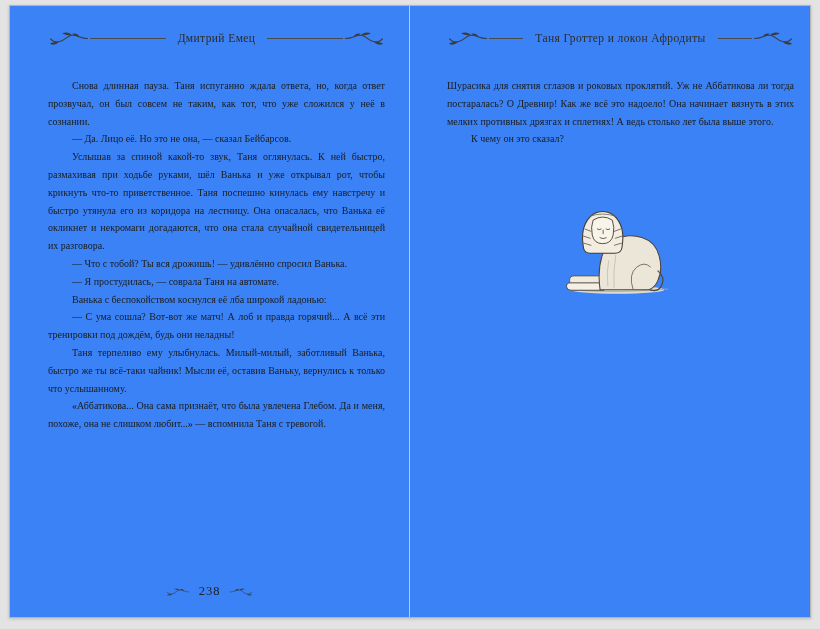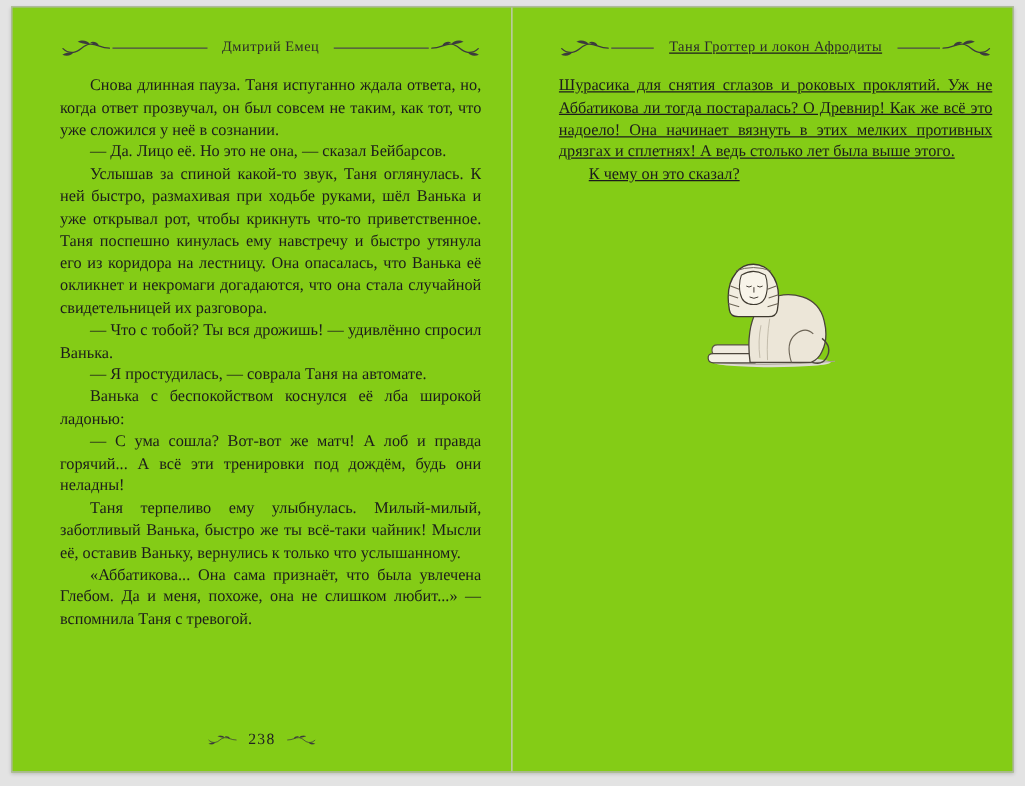--- a/index.html
+++ b/index.html
@@ -6,43 +6,43 @@
   html,body { width:820px; height:629px; }
   body {
     font-family:"Liberation Serif","DejaVu Serif",serif;
     background:#e3e3e3;
     color:#1c1c1c;
     overflow:hidden;
   }
   .viewport { position:relative; width:820px; height:629px; background:#e3e3e3; overflow:hidden; }
   .spread {
     position:absolute; left:9px; top:5px; right:9px; bottom:11px;
-    background:#84cc16;
+    background:#3b82f6;
     border:1px solid #b5b5b5;
     box-shadow:0 1px 3px rgba(0,0,0,.18);
     display:flex;
   }
   .page { width:50%; position:relative; padding-top:24px; overflow:hidden; }
   .page-left  { border-right:1px solid #c9c9c9; padding-left:38px; padding-right:24px; }
-  .page-right { padding-left:37px; padding-right:16px;text-decoration:underline; }
+  .page-right { padding-left:37px; padding-right:16px; }
 
   
   .page-header { display:flex; align-items:center; height:16px; }
   .page-header .rule { flex:1; height:1px; background:#4a4a4a; }
   .header-title {
     font-size:11.5px; color:#2b2b2b; white-space:nowrap;
     padding:0 12px; letter-spacing:.4px;
   }
   .flourish { width:42px; height:13px; flex:none; }
   .flourish.mirrored { transform:scaleX(-1); }
 
   
   .page-body {
-    margin-top:13px;
-    font-size:13px;
+    margin-top:31px;
+    font-size:10px;
     line-height:17.8px;
     text-align:justify;
     hyphens:auto;
     overflow:hidden;
   }
   .page-left  .page-body { height:514px; }
   .page-right .page-body { max-height:514px; }
   .page-body p { text-indent:24px; }
   .page-body p.noindent { text-indent:0; }
 

